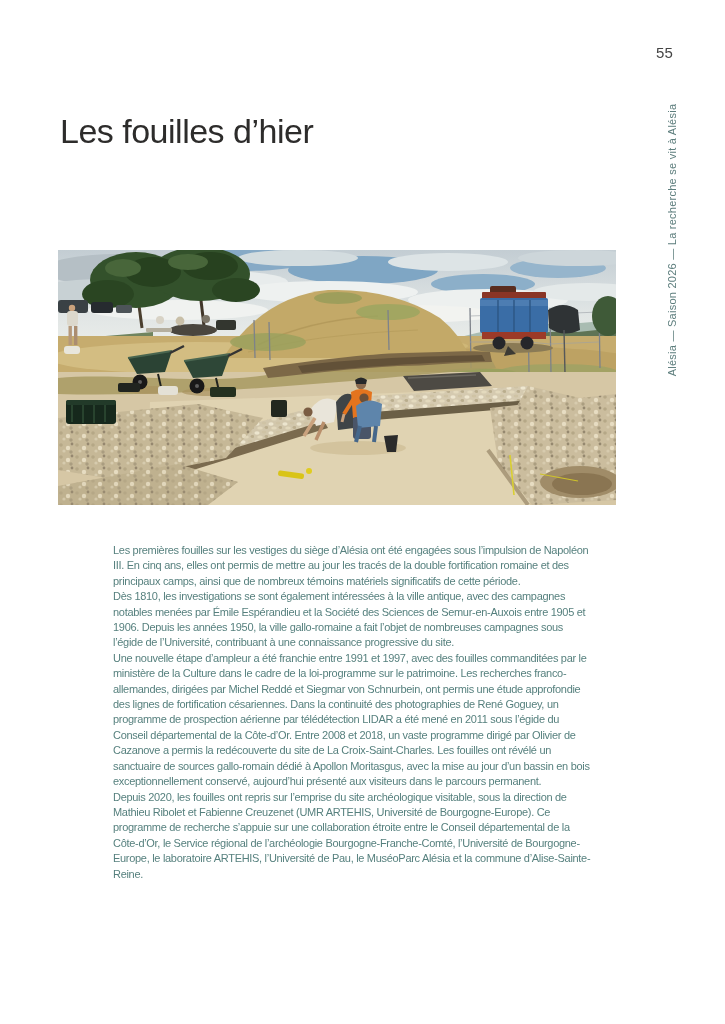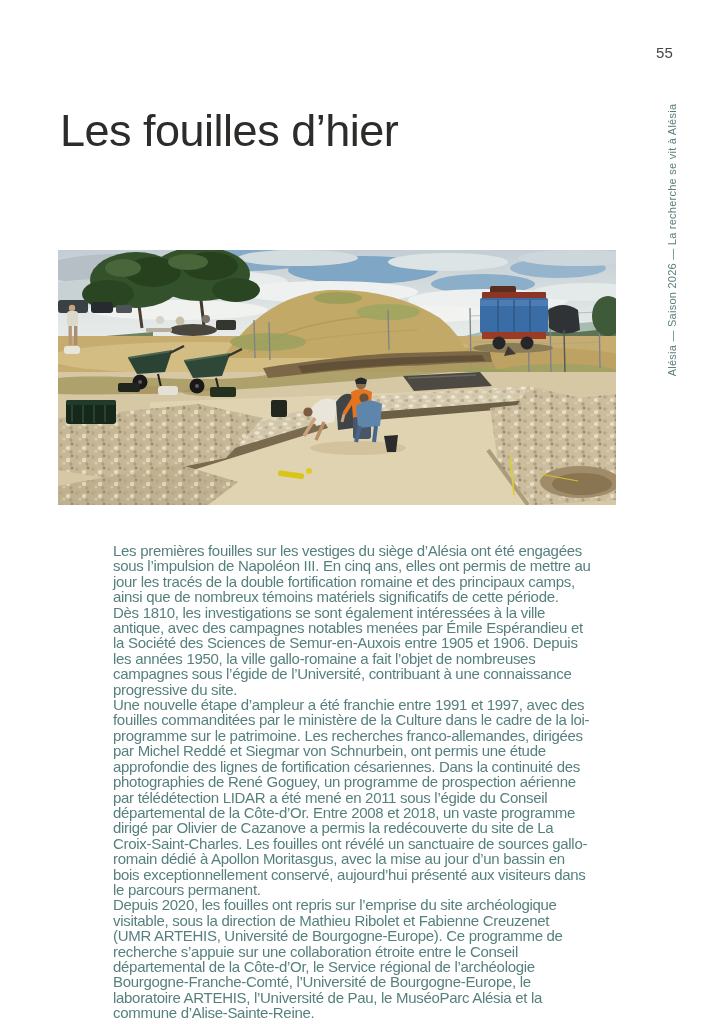--- a/index.html
+++ b/index.html
@@ -5,35 +5,35 @@
   html,body{margin:0;padding:0;background:#ffffff;}
   .page{
     position:relative;width:725px;height:1024px;background:#ffffff;
     font-family:"Liberation Sans",sans-serif;overflow:hidden;margin:0 auto;
   }
   .page-number{
     position:absolute;top:44px;right:52px;font-size:15px;color:#454545;
     letter-spacing:.2px;
   }
   .title{
-    position:absolute;left:60px;top:106px;font-size:45px;line-height:50px;
+    position:absolute;left:60px;top:106px;font-size:34px;line-height:50px;
     color:#2d2c2b;letter-spacing:-.5px;font-weight:400;
   }
   .vertical-label{
     position:absolute;left:522px;top:234px;width:300px;text-align:center;
     transform:rotate(-90deg);font-size:11px;color:#5d7e7d;letter-spacing:.25px;
     white-space:nowrap;
   }
   .photo{
     position:absolute;left:58px;top:250px;width:558px;height:255px;margin:0;
   }
   .photo svg{display:block;width:100%;height:100%;}
   .body-text{
     position:absolute;left:113px;top:543px;width:478px;
-    font-size:15px;line-height:15.4px;letter-spacing:-.3px;color:#56807e;
+    font-size:11px;line-height:15.4px;letter-spacing:-.3px;color:#56807e;
   }
   .body-text p{margin:0;}
 </style>
 </head>
 <body>
 
 <div class="page">
 
   <div class="page-number">55</div>
 

